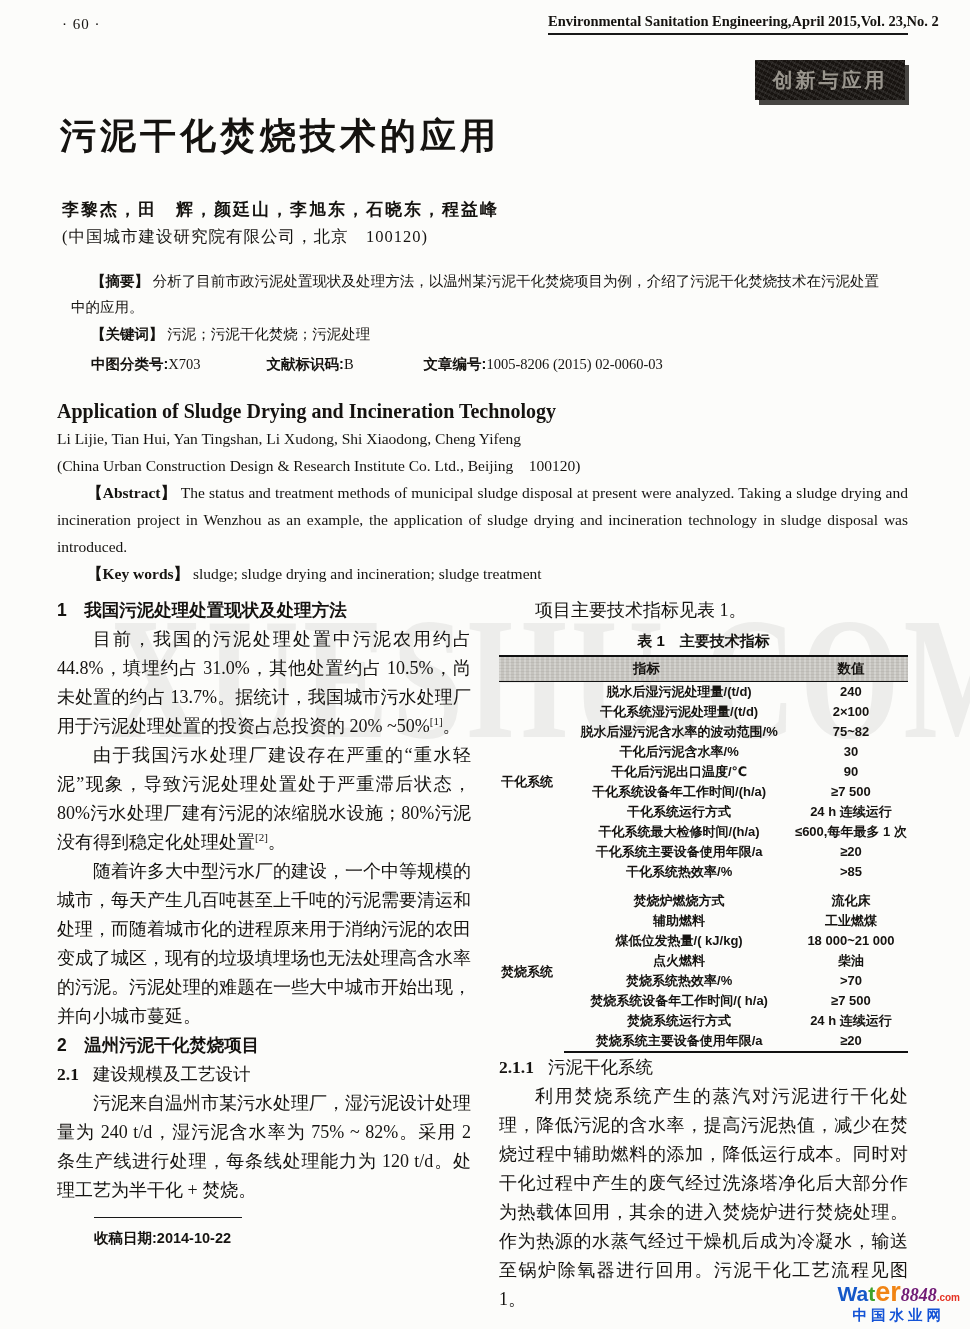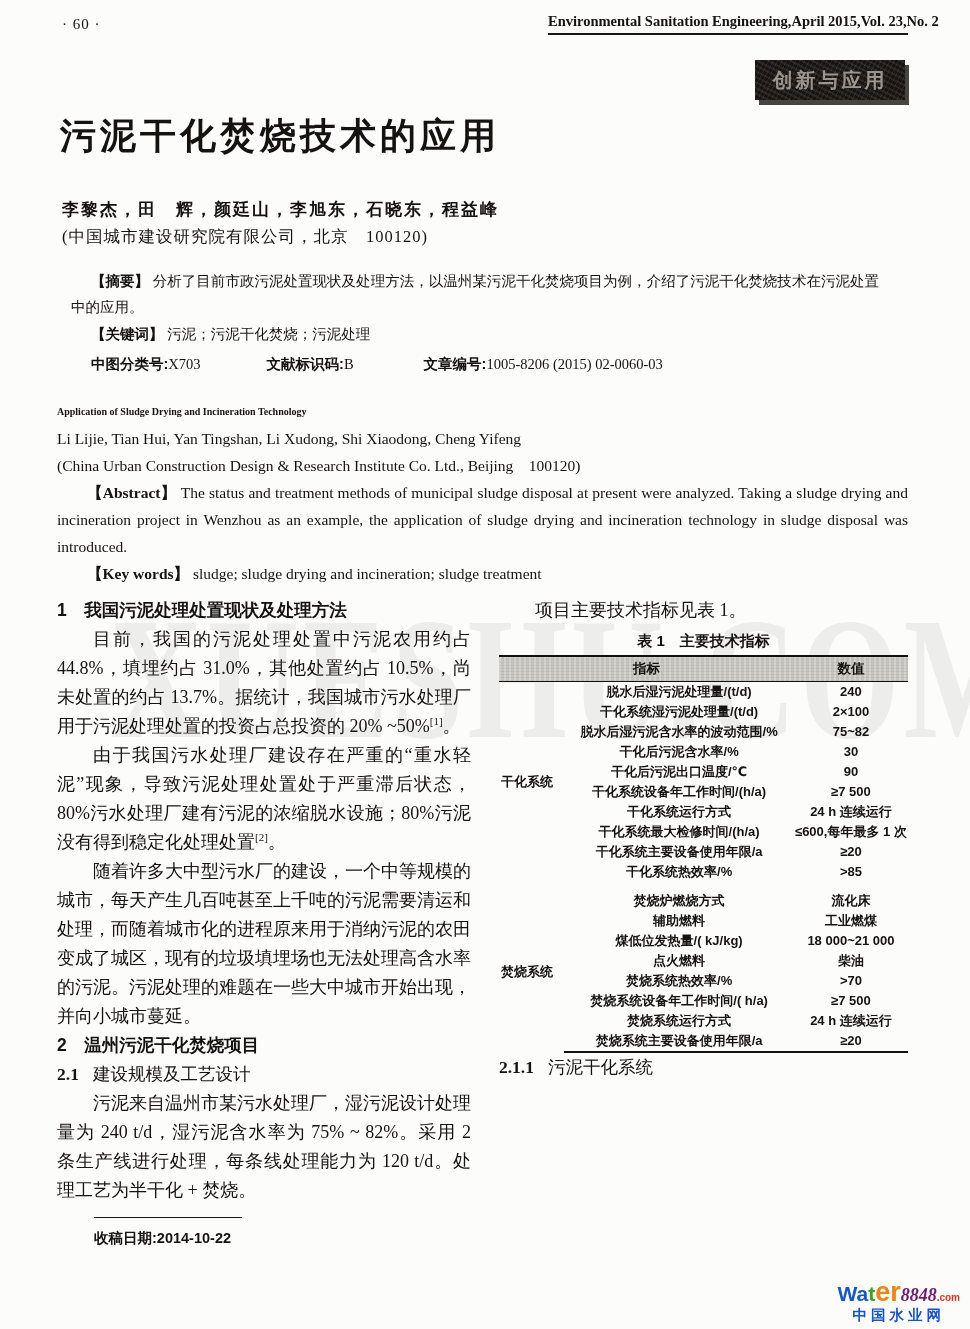--- a/index.html
+++ b/index.html
@@ -41,21 +41,21 @@
   .cnabs{left:71px;top:268px;width:808px;font-size:14.5px;line-height:26px;}
   .cnabs .lbl{font-family:"Liberation Sans","DejaVu Sans",sans-serif;font-weight:bold;}
   .cnabs p{margin:0;text-align:justify;text-indent:20px;}
   .kwline{margin-top:1px;text-indent:20px;}
   .metaline{margin-top:4px;text-indent:20px;white-space:nowrap;}
   .metaline .lbl{font-family:"Liberation Sans","DejaVu Sans",sans-serif;font-weight:bold;}
   .metaline .gap1{display:inline-block;width:66px;}
   .metaline .gap2{display:inline-block;width:70px;}
   
   .en{left:57px;top:398px;width:851px;font-size:15.5px;line-height:27px;}
-  .en .etitle{font-weight:bold;font-size:10px;}
+  .en .etitle{font-weight:bold;font-size:20px;}
   .en p{margin:0;text-align:justify;}
   .en .indent{text-indent:30px;}
   .en .lbl{font-weight:bold;}
   
   .cols{left:57px;top:596px;width:851px;display:flex;gap:28px;}
   .colL{width:416px;}
   .colR{width:411px;}
   .colL,.colR{font-size:18px;line-height:29px;text-align:justify;}
   h3.sec{font-family:"Liberation Sans","DejaVu Sans",sans-serif;font-size:17.5px;margin:0;line-height:29px;font-weight:bold;text-align:left;}
   h4.sub{font-size:17.5px;margin:0;line-height:29px;font-weight:normal;text-align:left;}
@@ -236,20 +236,21 @@
               <td class="ind">焚烧系统运行方式</td>
               <td class="val">24 h 连续运行</td>
             </tr>
           <tr class="last">
               <td class="ind">焚烧系统主要设备使用年限/a</td>
               <td class="val">≥20</td>
             </tr>
         </tbody>
       </table>
       <h4 class="sub after-table"><span class="num">2.1.1</span><span>污泥干化系统</span></h4>
+      <p>利用焚烧系统产生的蒸汽对污泥进行干化处理，降低污泥的含水率，提高污泥热值，减少在焚烧过程中辅助燃料的添加，降低运行成本。同时对干化过程中产生的废气经过洗涤塔净化后大部分作为热载体回用，其余的进入焚烧炉进行焚烧处理。作为热源的水蒸气经过干燥机后成为冷凝水，输送至锅炉除氧器进行回用。污泥干化工艺流程见图 1。</p>
     </div>
   </div>
 
   <div class="abs logo">
     <div class="l1"><span class="wa">Wa</span><span class="t">t</span><span class="er">er</span><span class="num">8848</span><span class="dotcom">.com</span></div>
     <div class="l2">中国水业网</div>
   </div>
 
 </div>
 

